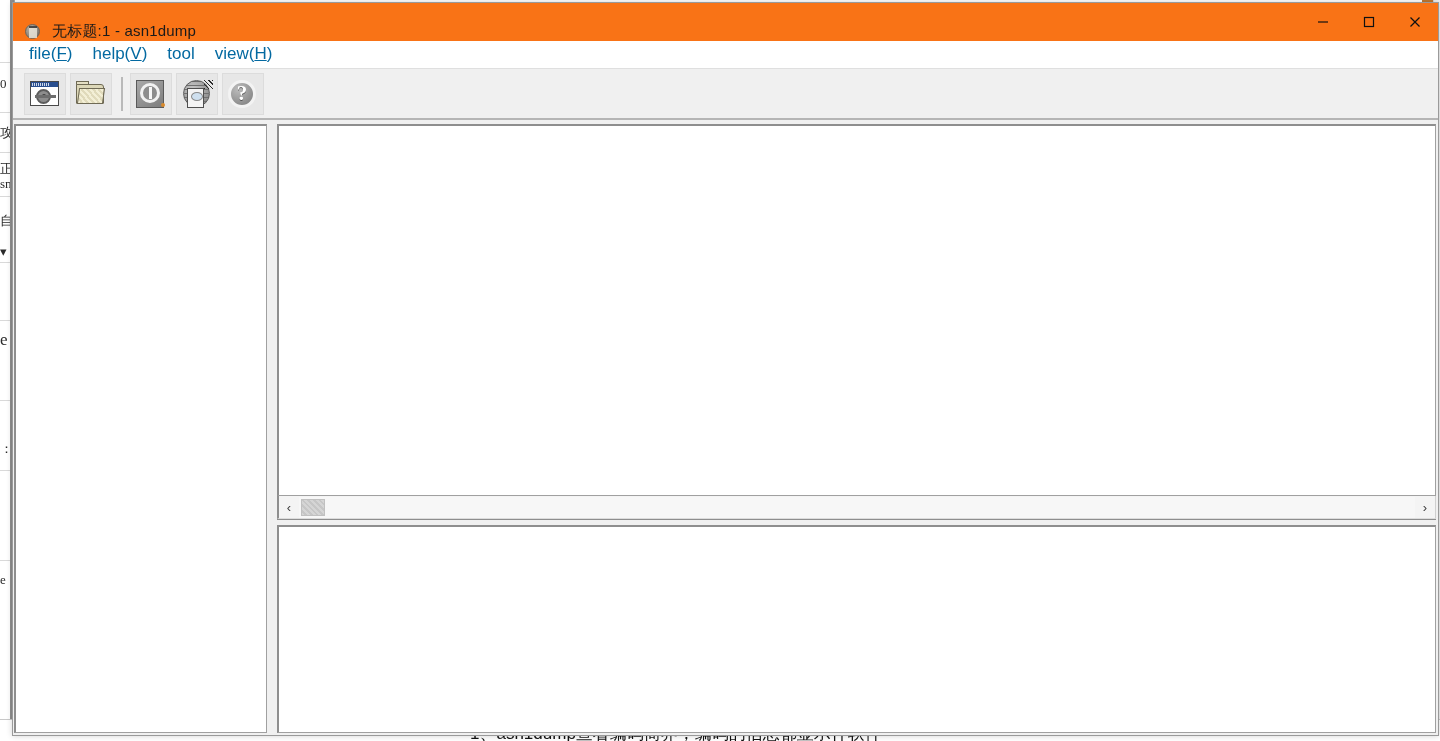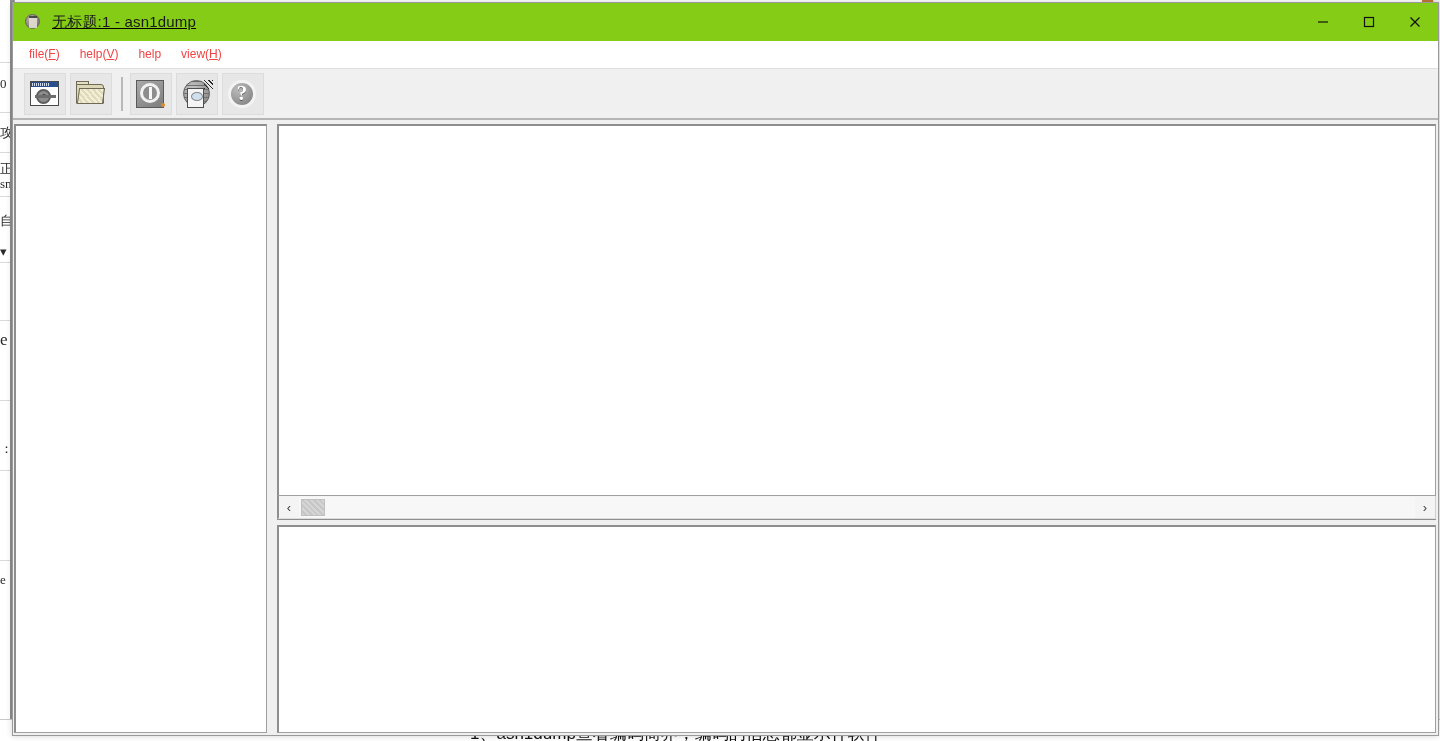--- a/index.html
+++ b/index.html
@@ -125,26 +125,25 @@
     box-sizing: border-box;
     box-shadow: 0 0 6px rgba(0,0,0,0.18);
     display: flex;
     flex-direction: column;
     overflow: hidden;
   }
 
   
   #titlebar {
     height: 38px;
-    background: #84cc16;
-    display: flex;
-    align-items: center;
+    background: #f97316;
+    display: flex;
+    align-items: flex-end;
     flex: none;
     position: relative;
-    text-decoration: underline;
   }
   #app-icon {
     width: 18px; height: 18px;
     margin-left: 11px;
     position: relative;
     flex: none;
   }
   #app-icon .ai-circle {
     position: absolute;
     left: 1px; top: 1px;
@@ -190,22 +189,22 @@
   #menubar {
     height: 25px;
     background: #ffffff;
     display: flex;
     align-items: center;
     padding-left: 16px;
     flex: none;
     box-sizing: border-box;
   }
   .menu-item {
-    font-size: 12px;
-    color: #ef4444;
+    font-size: 17px;
+    color: #0369a1;
     padding: 2px 10px 2px 0;
     margin-right: 10px;
     white-space: nowrap;
     cursor: default;
     font-family: "Liberation Sans", sans-serif;
   }
   .menu-item u { text-decoration: underline; }
 
   
   #toolbar-wrap {
@@ -618,21 +617,21 @@
     </div>
 
     <div id="menubar">
       <div class="menu-item">
         <span>file(</span><u>F</u><span>)</span>
       </div>
       <div class="menu-item">
         <span>help(</span><u>V</u><span>)</span>
       </div>
       <div class="menu-item">
-        <span>help</span>
+        <span>tool</span>
       </div>
       <div class="menu-item">
         <span>view(</span><u>H</u><span>)</span>
       </div>
     </div>
 
     <div id="toolbar-wrap">
       <div id="toolbar">
 
         <div class="tb-btn">

